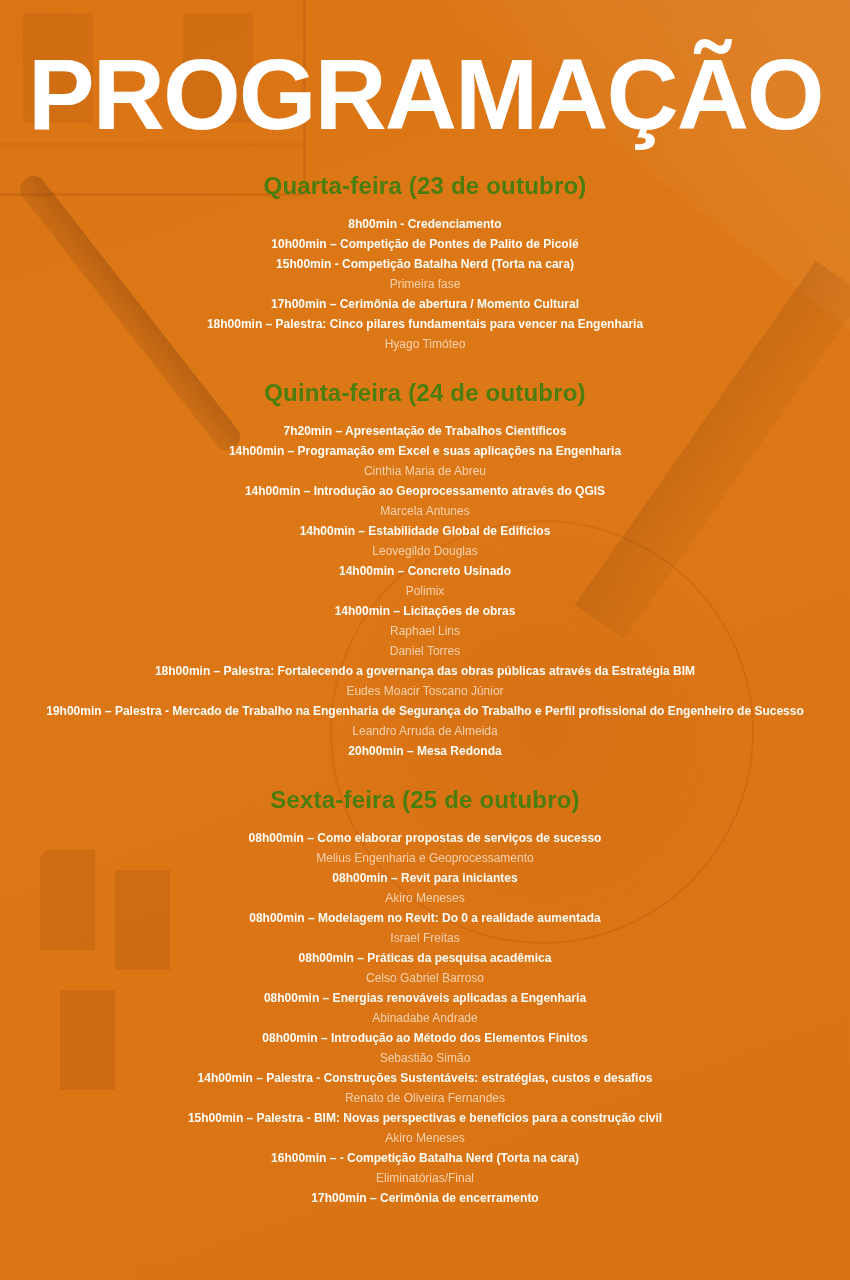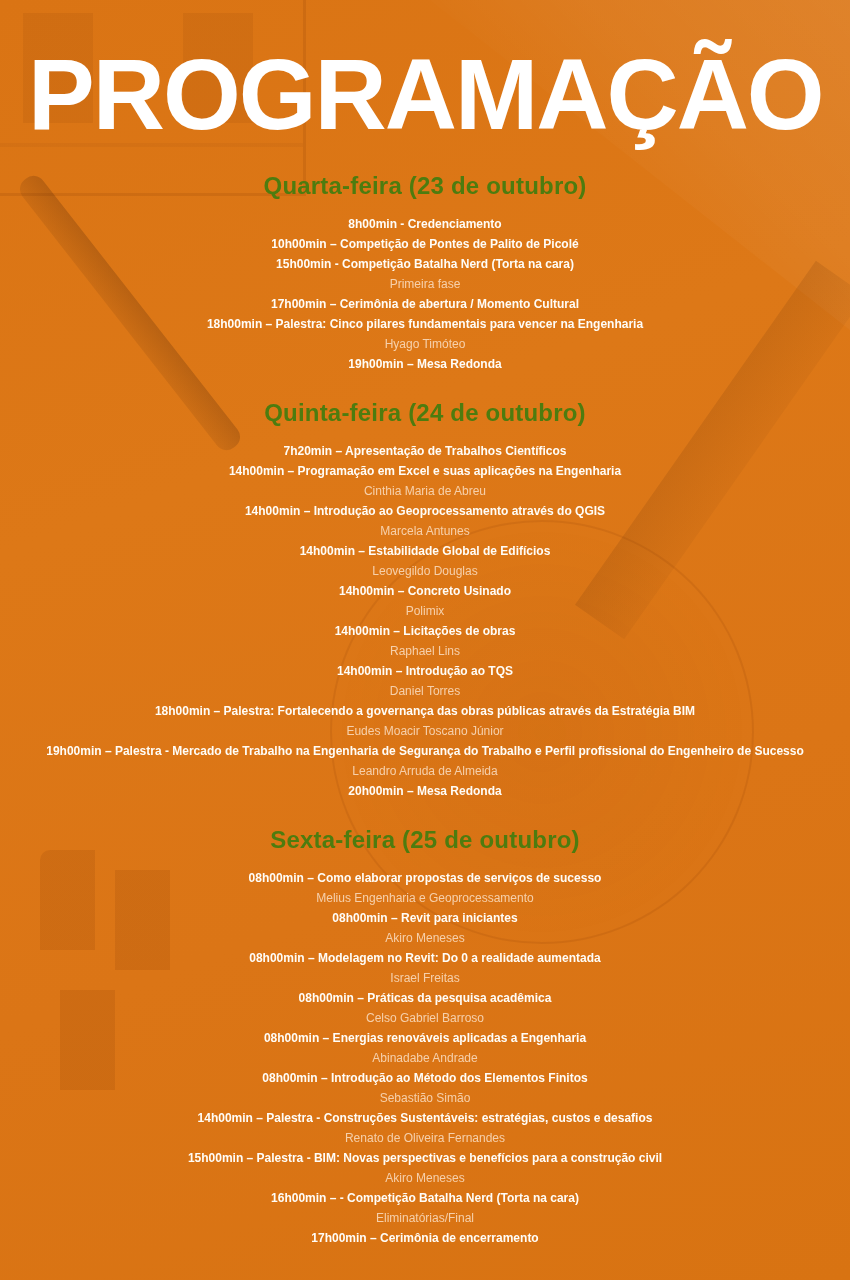--- a/index.html
+++ b/index.html
@@ -103,36 +103,34 @@
   <div>
       <section>
         <h2 class="day-heading">Quarta-feira (23 de outubro)</h2>
         <div class="line event">8h00min - Credenciamento</div>
         <div class="line event">10h00min – Competição de Pontes de Palito de Picolé</div>
         <div class="line event">15h00min - Competição Batalha Nerd (Torta na cara)</div>
         <div class="line sub">Primeira fase</div>
         <div class="line event">17h00min – Cerimônia de abertura / Momento Cultural</div>
         <div class="line event">18h00min – Palestra: Cinco pilares fundamentais para vencer na Engenharia</div>
         <div class="line sub">Hyago Timóteo</div>
-        <div class="line event">19h00min – Mesa Redonda</div>
       </section>
       <section>
         <h2 class="day-heading">Quinta-feira (24 de outubro)</h2>
         <div class="line event">7h20min – Apresentação de Trabalhos Científicos</div>
         <div class="line event">14h00min – Programação em Excel e suas aplicações na Engenharia</div>
         <div class="line sub">Cinthia Maria de Abreu</div>
         <div class="line event">14h00min – Introdução ao Geoprocessamento através do QGIS</div>
         <div class="line sub">Marcela Antunes</div>
         <div class="line event">14h00min – Estabilidade Global de Edifícios</div>
         <div class="line sub">Leovegildo Douglas</div>
         <div class="line event">14h00min – Concreto Usinado</div>
         <div class="line sub">Polimix</div>
         <div class="line event">14h00min – Licitações de obras</div>
         <div class="line sub">Raphael Lins</div>
-        <div class="line event">14h00min – Introdução ao TQS</div>
         <div class="line sub">Daniel Torres</div>
         <div class="line event">18h00min – Palestra: Fortalecendo a governança das obras públicas através da Estratégia BIM</div>
         <div class="line sub">Eudes Moacir Toscano Júnior</div>
         <div class="line event">19h00min – Palestra - Mercado de Trabalho na Engenharia de Segurança do Trabalho e Perfil profissional do Engenheiro de Sucesso</div>
         <div class="line sub">Leandro Arruda de Almeida</div>
         <div class="line event">20h00min – Mesa Redonda</div>
       </section>
       <section>
         <h2 class="day-heading">Sexta-feira (25 de outubro)</h2>
         <div class="line event">08h00min – Como elaborar propostas de serviços de sucesso</div>

